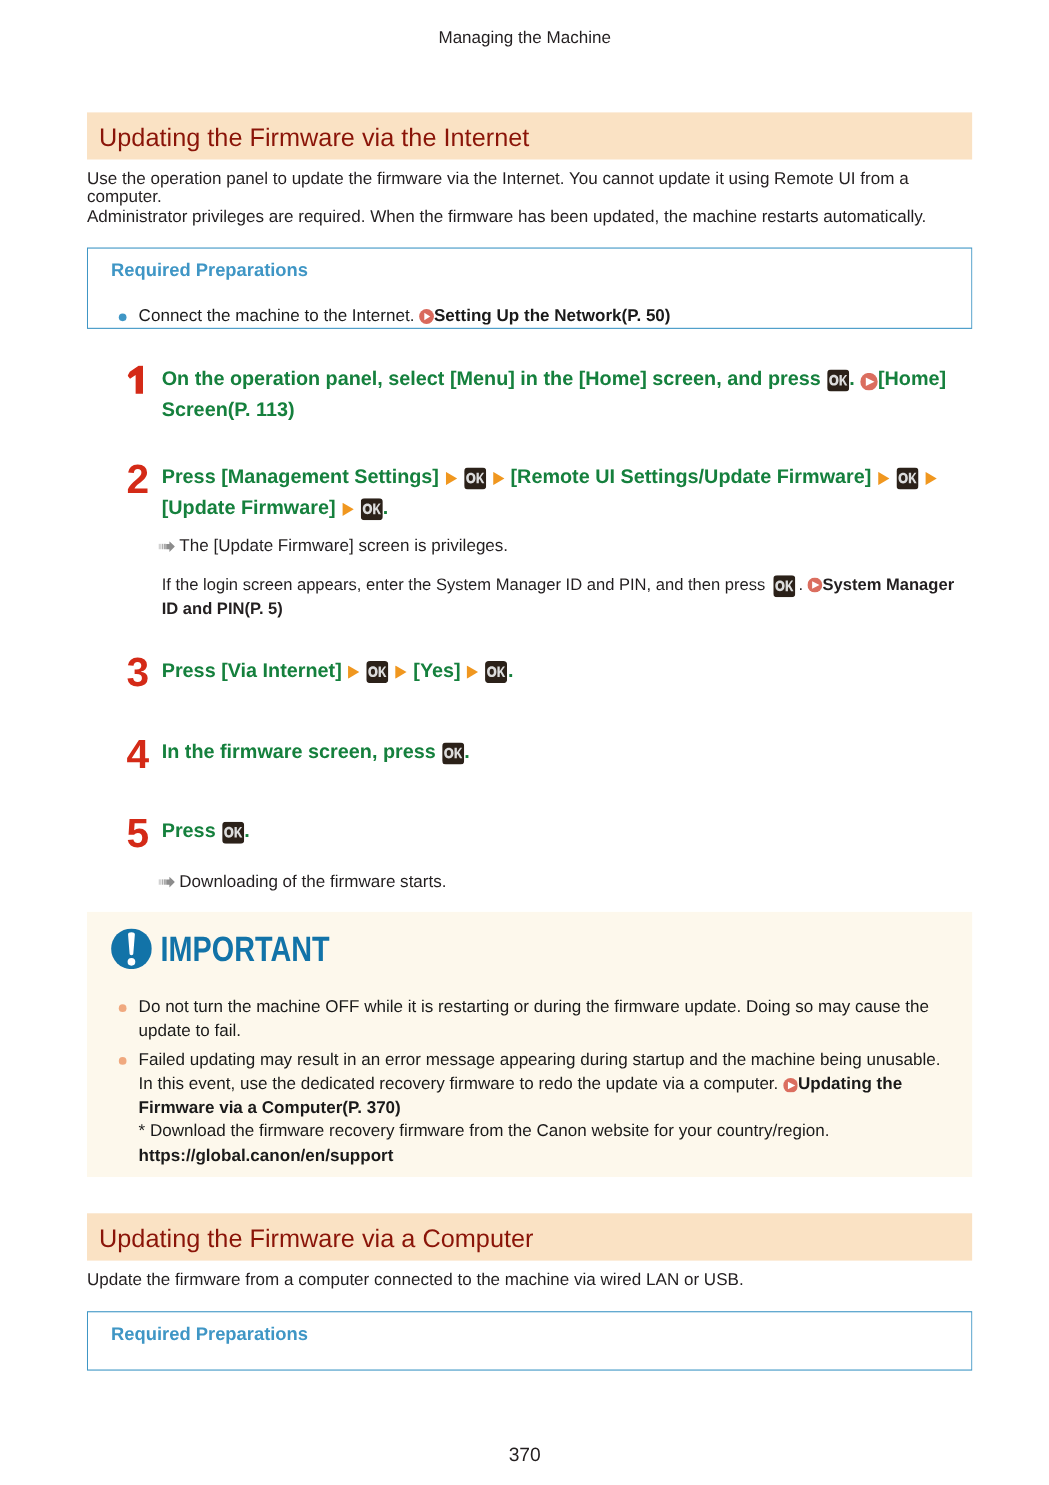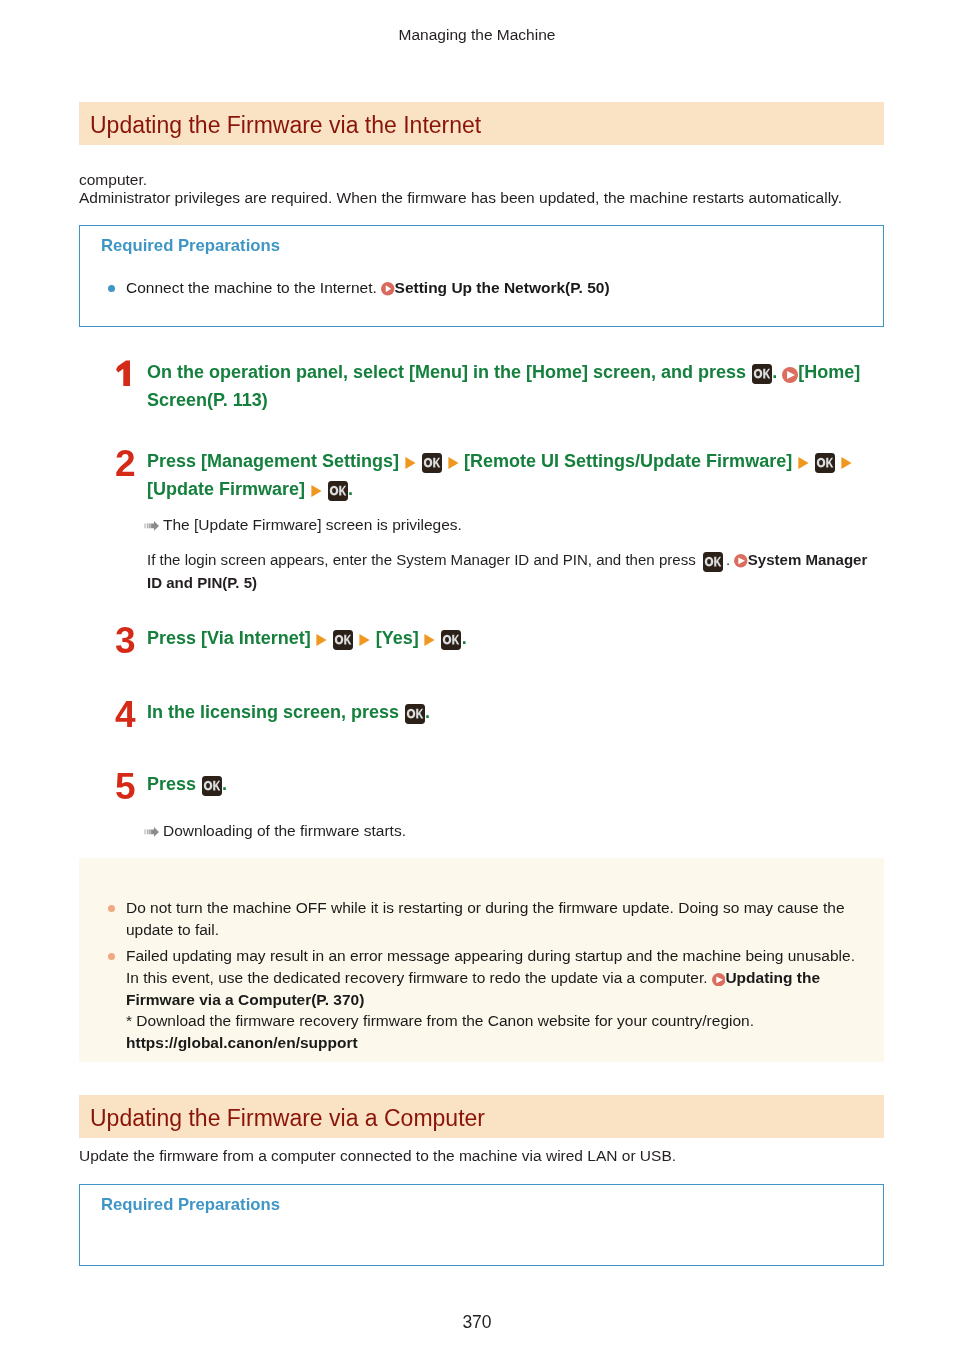--- a/index.html
+++ b/index.html
@@ -14,21 +14,21 @@
   .running-head{position:absolute;top:25px;left:0;width:954px;text-align:center;font-size:15.5px;line-height:19px;color:#231f20;}
   .folio{position:absolute;top:1312px;left:0;width:954px;text-align:center;font-size:17.5px;line-height:20px;color:#231f20;}
   .content{position:absolute;left:79px;top:102px;width:805px;height:1171px;overflow:hidden;}
 
   h1.sec{
     background:#fae2c4;color:#8a1408;font-size:23px;font-weight:400;
     margin:0;height:43px;line-height:46px;padding:0 0 0 11px;box-sizing:border-box;
   }
   p.intro{font-size:15.5px;line-height:17.3px;margin:9px 0 0 0;color:#231f20;}
 
-  .prep{border:1px solid #3f96c5;margin-top:19px;padding:10px 16px 28px 21px;}
+  .prep{border:1px solid #3f96c5;margin-top:19px;padding:10px 16px 0 21px;}
   h1.sec2{margin-top:33px;}
   p.intro2{margin-top:9px;}
   .prep2{margin-top:20px;}
   .prep-title{color:#3f96c5;font-weight:bold;font-size:16.7px;line-height:20px;margin:0 0 22px 0;}
   .prep ul{margin:0;padding:0;list-style:none;}
   .prep li{font-size:15.5px;line-height:20px;position:relative;padding-left:25px;}
   .prep li:before{content:"";position:absolute;left:7px;top:7px;width:7px;height:7px;border-radius:50%;background:#3f96c5;}
 
   ol.steps{list-style:none;margin:31px 0 0 0;padding:0;}
   ol.steps > li{position:relative;padding-left:68px;margin-top:32px;}
@@ -67,21 +67,21 @@
 <body>
 
 <div class="page">
   <div class="running-head">Managing the Machine</div>
 
   <div class="content">
 
     <h1 class="sec">Updating the Firmware via the Internet</h1>
 
     <p class="intro">
-      <br>
+      <span>Use the operation panel to update the firmware via the Internet. You cannot update it using Remote UI from a</span><br>
       <span>computer.</span><br>
       <span>Administrator privileges are required. When the firmware has been updated, the machine restarts automatically.</span>
     </p>
 
     <div class="prep">
       <div class="prep-title">Required Preparations</div>
       <ul>
         <li><span>Connect the machine to the Internet. </span><span class="ilink"><span class="lnk"><svg width="12" height="12" viewBox="0 0 12 12">
                   <circle cx="6" cy="6" r="6" fill="#d9695c"></circle>
                   <path d="M4.2 2.9 L9 6 L4.2 9.1 Z" fill="#fff"></path>
@@ -159,21 +159,21 @@
               </svg></span><span> [Yes] </span><span class="arr"><svg width="11" height="12" viewBox="0 0 11 12">
                 <path d="M0.4 0 L10.6 6 L0.4 12 Z" fill="#f0971f"></path>
               </svg></span><span> </span><span class="ok"><svg width="20" height="20" viewBox="0 0 20 20">
                 <rect x="0" y="0" width="20" height="20" rx="3.4" fill="#2b2119"></rect>
                 <path d="M6.05 4.7 C8.95 4.7 10.3 6.85 10.3 9.6 C10.3 12.35 8.95 14.5 6.05 14.5 C3.15 14.5 1.8 12.35 1.8 9.6 C1.8 6.85 3.15 4.7 6.05 4.7 Z M6.05 6.9 C4.65 6.9 4.15 7.95 4.15 9.6 C4.15 11.25 4.65 12.3 6.05 12.3 C7.45 12.3 7.95 11.25 7.95 9.6 C7.95 7.95 7.45 6.9 6.05 6.9 Z" fill="#dcdcdc"></path>
                 <path d="M11.2 4.8 L13.3 4.8 L13.3 9.0 L16.25 4.8 L18.1 4.8 L15.2 8.9 L18.35 14.4 L16.15 14.4 L13.95 10.45 L13.3 11.25 L13.3 14.4 L11.2 14.4 Z" fill="#dcdcdc"></path>
               </svg></span><span>.</span></div>
         </li>
         <li>
           <span class="num">4</span>
-          <div class="stext"><span>In the licensing screen, press </span><span class="ok"><svg width="20" height="20" viewBox="0 0 20 20">
+          <div class="stext"><span>In the firmware screen, press </span><span class="ok"><svg width="20" height="20" viewBox="0 0 20 20">
                 <rect x="0" y="0" width="20" height="20" rx="3.4" fill="#2b2119"></rect>
                 <path d="M6.05 4.7 C8.95 4.7 10.3 6.85 10.3 9.6 C10.3 12.35 8.95 14.5 6.05 14.5 C3.15 14.5 1.8 12.35 1.8 9.6 C1.8 6.85 3.15 4.7 6.05 4.7 Z M6.05 6.9 C4.65 6.9 4.15 7.95 4.15 9.6 C4.15 11.25 4.65 12.3 6.05 12.3 C7.45 12.3 7.95 11.25 7.95 9.6 C7.95 7.95 7.45 6.9 6.05 6.9 Z" fill="#dcdcdc"></path>
                 <path d="M11.2 4.8 L13.3 4.8 L13.3 9.0 L16.25 4.8 L18.1 4.8 L15.2 8.9 L18.35 14.4 L16.15 14.4 L13.95 10.45 L13.3 11.25 L13.3 14.4 L11.2 14.4 Z" fill="#dcdcdc"></path>
               </svg></span><span>.</span></div>
         </li>
         <li>
           <span class="num">5</span>
           <div class="stext"><span>Press </span><span class="ok"><svg width="20" height="20" viewBox="0 0 20 20">
                 <rect x="0" y="0" width="20" height="20" rx="3.4" fill="#2b2119"></rect>
                 <path d="M6.05 4.7 C8.95 4.7 10.3 6.85 10.3 9.6 C10.3 12.35 8.95 14.5 6.05 14.5 C3.15 14.5 1.8 12.35 1.8 9.6 C1.8 6.85 3.15 4.7 6.05 4.7 Z M6.05 6.9 C4.65 6.9 4.15 7.95 4.15 9.6 C4.15 11.25 4.65 12.3 6.05 12.3 C7.45 12.3 7.95 11.25 7.95 9.6 C7.95 7.95 7.45 6.9 6.05 6.9 Z" fill="#dcdcdc"></path>
@@ -182,20 +182,28 @@
           <div class="sub"><span class="dash"><svg width="15" height="10" viewBox="0 0 15 10">
                 <rect x="0.1" y="2.4" width="2.2" height="4.9" fill="#d2d2d2"></rect>
                 <rect x="3.0" y="2.4" width="1.5" height="4.9" fill="#b0b0b0"></rect>
                 <rect x="5.2" y="2.4" width="1.5" height="4.9" fill="#9d9d9d"></rect>
                 <path d="M7.1 2.6 L10.0 2.6 L10.0 0 L15 4.9 L10.0 9.8 L10.0 7.3 L7.1 7.3 Z" fill="#8c8c8c"></path>
               </svg></span><span>Downloading of the firmware starts.</span></div>
         </li>
       </ol>
 
     <div class="imp">
+      <div class="imp-head">
+        <span class="imp-icon"><svg width="37" height="37" viewBox="0 0 37 37">
+              <circle cx="18.5" cy="18.5" r="18.5" fill="#1273a8"></circle>
+              <path d="M15.4 5.6 C15.4 4.1 16.5 3.4 18.5 3.4 C20.5 3.4 21.6 4.1 21.6 5.6 L20.2 22.8 C20.2 23.9 19.5 24.3 18.5 24.3 C17.5 24.3 16.8 23.9 16.8 22.8 Z" fill="#ffffff"></path>
+              <circle cx="18.5" cy="30.4" r="3.5" fill="#ffffff"></circle>
+            </svg></span>
+        <span class="txt">IMPORTANT</span>
+      </div>
       <ul id="imp-list">
           <li><span>Do not turn the machine OFF while it is restarting or during the firmware update. Doing so may cause the update to fail.</span></li>
           <li><span>Failed updating may result in an error message appearing during startup and the machine being unusable. In this event, use the dedicated recovery firmware to redo the update via a computer. </span><span class="lnk"><svg width="16" height="16" viewBox="0 0 16 16">
                 <circle cx="8" cy="8" r="8" fill="#db6e5f"></circle>
                 <path d="M5.1 4.1 L13 8 L5.1 12 Z" fill="#fff"></path>
               </svg></span><b>Updating the Firmware via a Computer(P. 370)</b><br><span>* Download the firmware recovery firmware from the Canon website for your country/region.</span><br><b>https://global.canon/en/support</b></li>
         </ul>
     </div>
 
     <h1 class="sec sec2">Updating the Firmware via a Computer</h1>

